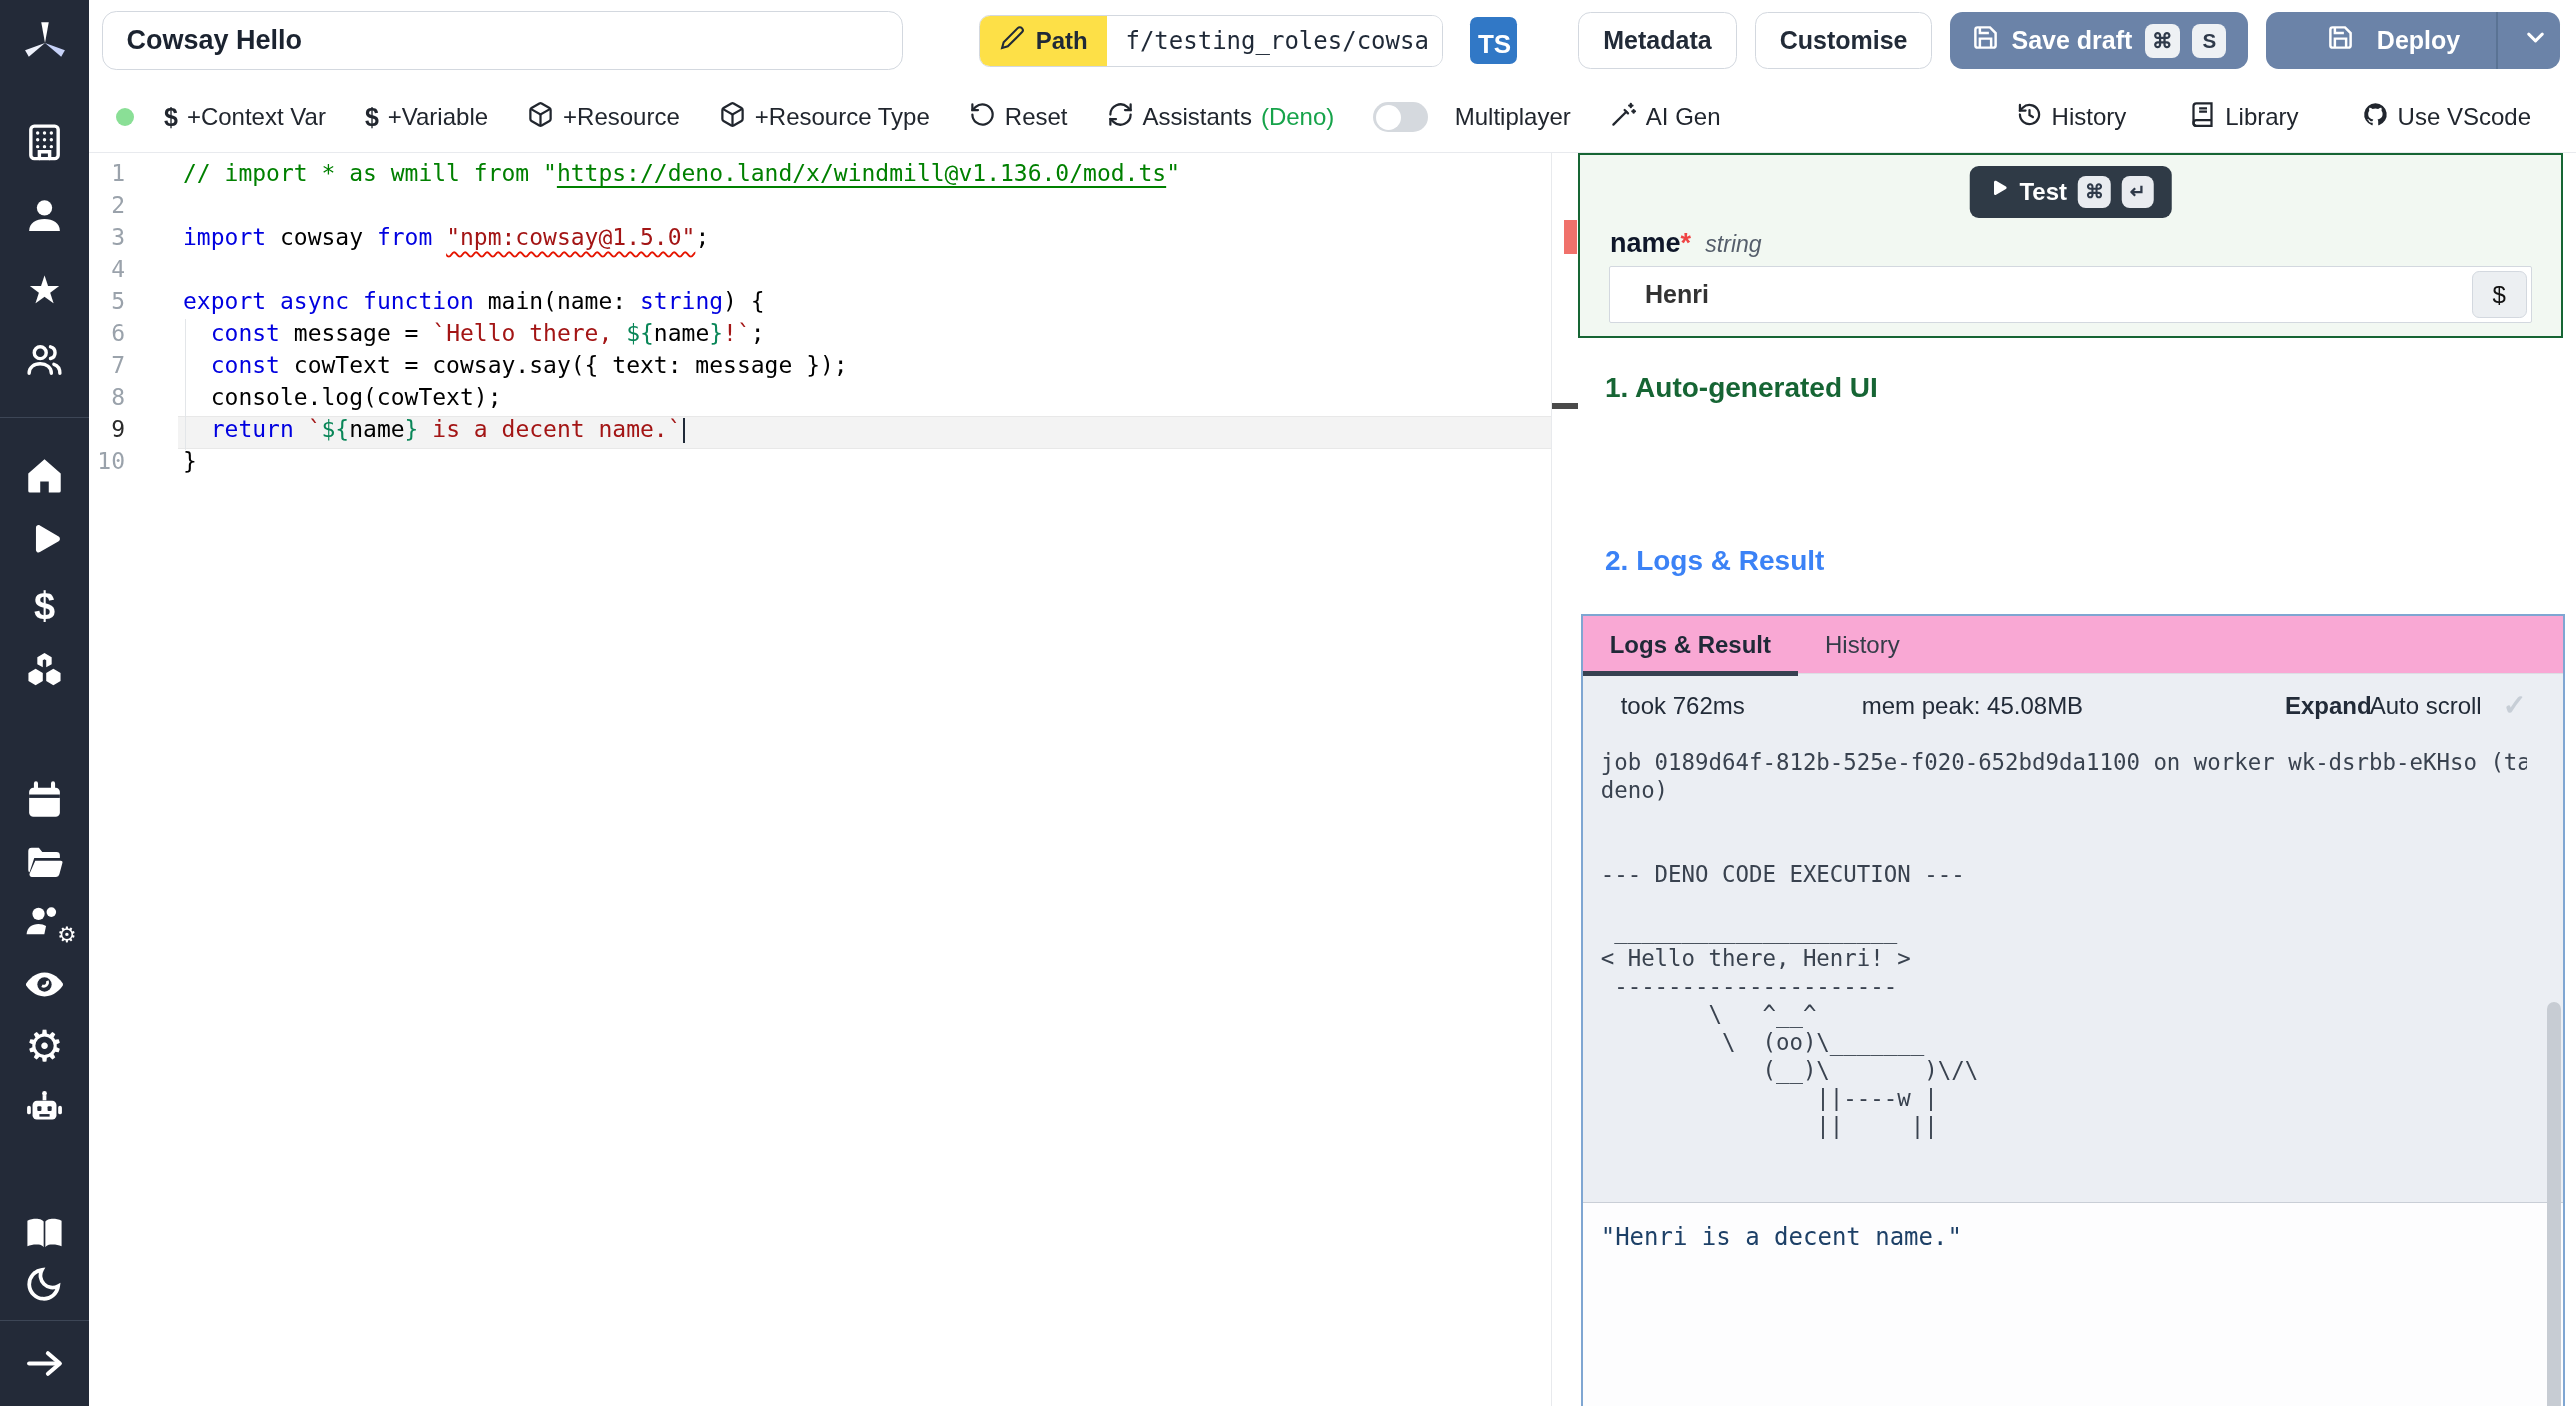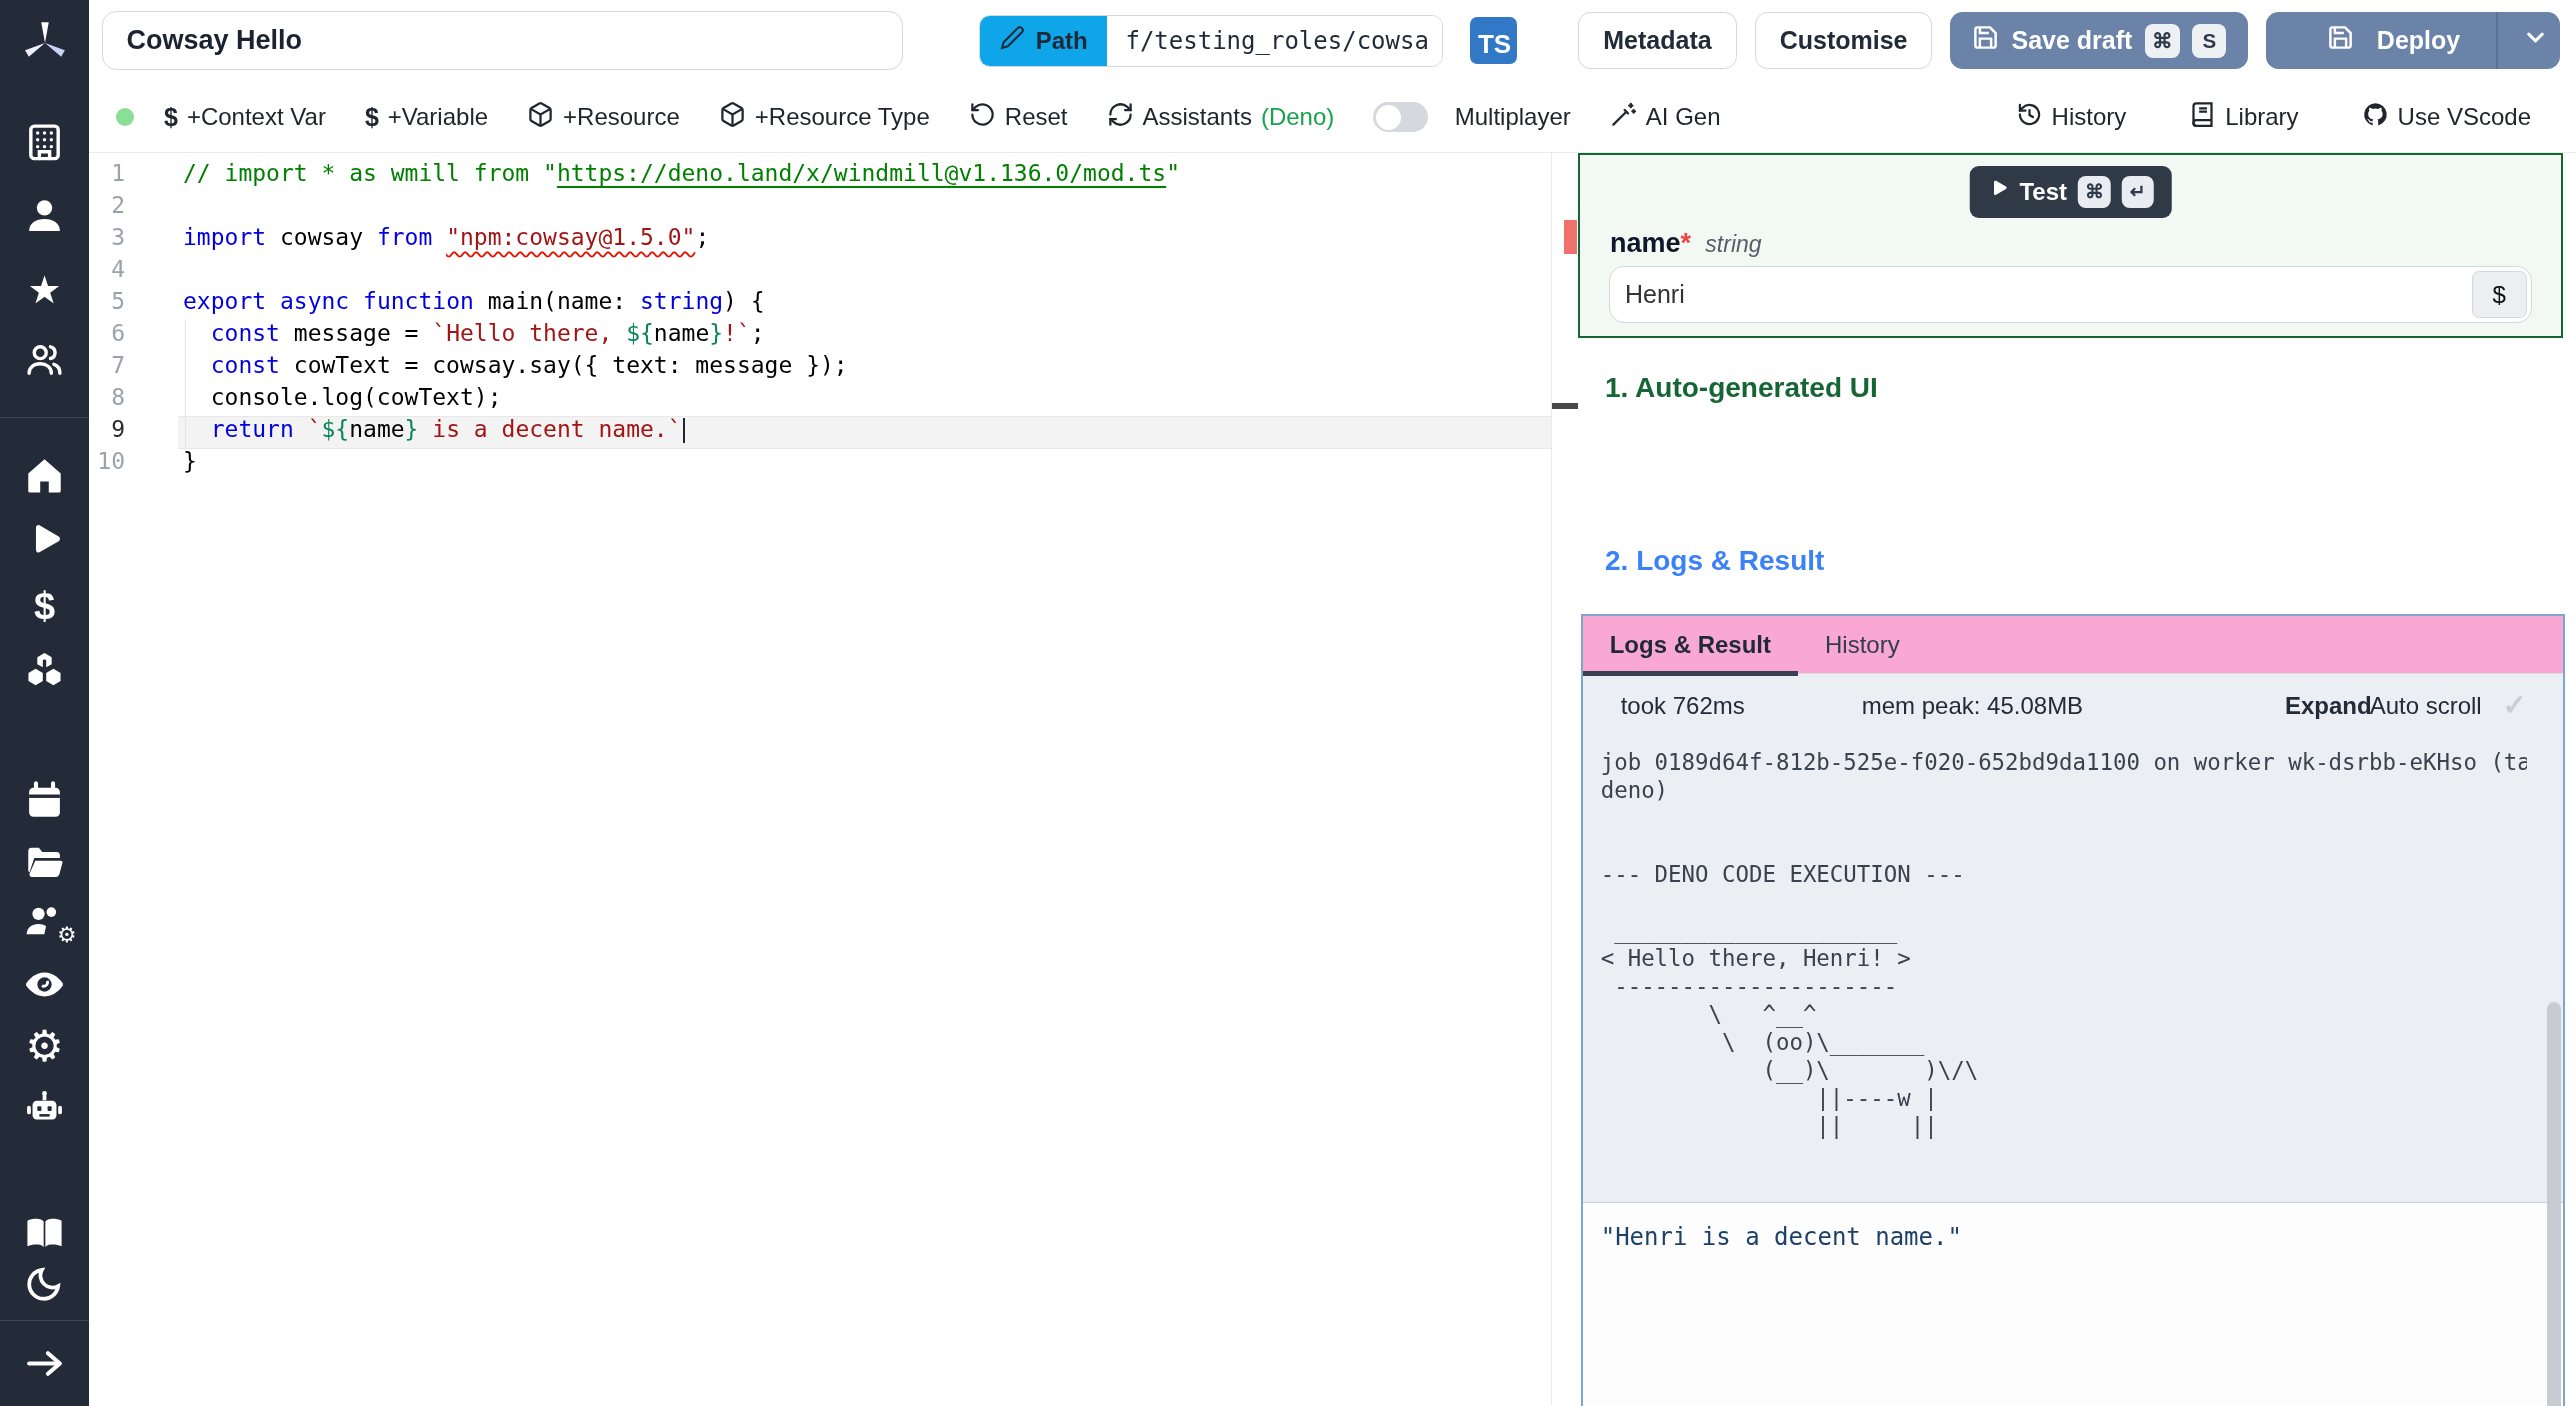--- a/index.html
+++ b/index.html
@@ -16,21 +16,21 @@
   .s-div { position:absolute; left:0; width:89px; border-top:1.8px solid #3d4656; }
   .ucog { position:relative; }
   .ucog .mini-gear { position:absolute; right:12.5px; bottom:0px; font-size:21.5px; color:#fff; }
 
   
   .topbar { position:absolute; left:89px; top:0; width:2487px; height:81px; background:#fff;
             display:flex; align-items:center; padding:0 16px 0 13.4px; gap:27px; }
   .title-input { width:801px; height:59px; border:1.8px solid #d3d8df; border-radius:14.3px;
                  font-family:"Liberation Sans",sans-serif; font-size:27px; font-weight:700; color:#1b2330; padding:0 23px; outline:none; }
   .path-group { margin-left:49px; height:52px; display:flex; align-items:stretch; border:1.8px solid #d3d8df; border-radius:10.7px; overflow:hidden; }
-  .path-label { background:#0ea5e9; display:flex; align-items:center; gap:10.7px; padding:0 19.7px;
+  .path-label { background:#fde047; display:flex; align-items:center; gap:10.7px; padding:0 19.7px;
                 font-size:24px; font-weight:700; color:#1f2937; cursor:pointer; }
   .path-value { background:#fff; display:flex; align-items:center; padding:0 18px; width:335px;
                 font-family:"DejaVu Sans Mono",monospace; font-size:24px; color:#1f2937; white-space:nowrap; overflow:hidden; }
   .ts-badge { width:47px; height:47px; border-radius:7.2px; background:#3178c6; color:#fff; font-weight:700;
               font-size:26px; display:flex; align-items:flex-end; justify-content:flex-end; padding:3.6px 6.3px; }
   .tb-right { margin-left:auto; display:flex; align-items:center; gap:18px; }
   .btn-plain { height:57px; padding:0 24px; border:1.8px solid #d3d8df; border-radius:12.5px; background:#fff;
                font-size:25px; font-weight:600; color:#222b38; display:flex; align-items:center; cursor:pointer; }
   .btn-blue { height:57px; border-radius:12.5px; background:#6b83a8; color:#fff; font-size:25px; font-weight:700;
               display:flex; align-items:center; gap:12.5px; padding:0 21.5px; cursor:pointer; }
@@ -81,22 +81,22 @@
   
   .rpanel { position:absolute; left:1489px; top:0; width:997px; height:1384px; background:#fff; }
   .args-box { position:absolute; left:0; top:0; width:985px; height:185px; background:#f2f8f2; border:2.7px solid #166534; }
   .test-btn { position:absolute; left:50%; transform:translateX(-50%); top:10.7px; height:52px; background:#2f3a46; border-radius:9px;
               display:flex; align-items:center; gap:10.7px; padding:0 18px; color:#fff; font-size:24px; font-weight:700; cursor:pointer; }
   .test-btn .kbd { min-width:32px; height:32px; background:#e9ecf0; font-size:19px; }
   .arg-label { position:absolute; left:30px; top:73px; font-size:27px; font-weight:700; color:#0f172a; }
   .arg-star { color:#ef4444; }
   .arg-type { font-size:23px; font-weight:400; font-style:italic; color:#555e6b; margin-left:14.3px; }
   .arg-input-wrap { position:absolute; left:29px; right:29px; top:111px; height:57px; }
-  .arg-input { width:100%; height:100%; border:1.8px solid #d3d8df; border-radius:15px; background:#fff; outline:none;
-               font-family:"Liberation Sans",sans-serif; font-size:25px; color:#333; padding:0 81px 0 15px; }
+  .arg-input { width:100%; height:100%; border:1.8px solid #d3d8df; border-radius:2px; background:#fff; outline:none;
+               font-family:"Liberation Sans",sans-serif; font-size:25px; color:#333; padding:0 81px 0 35px;font-weight:bold; }
   .dollar-btn { position:absolute; right:5.4px; top:5.4px; bottom:5.4px; width:55px; border:0.9px solid #d3d8df; border-radius:7.2px;
                 background:#eceff2; font-size:24px; color:#111; display:flex; align-items:center; justify-content:center; cursor:pointer; }
   .sec-h { position:absolute; left:27px; font-size:28px; font-weight:700; }
   .sec-1 { top:219px; color:#166534; }
   .sec-2 { top:392px; color:#3b82f6; }
 
   .logs-box { position:absolute; left:2.7px; top:461px; width:984px; height:805px; background:#ebeef3; border:2.7px solid #7fa6d2; }
   .tabs-row { position:absolute; left:0; top:0; right:0; height:58px; background:#f9a8d4; border-bottom:0.9px solid #dcdfe4; display:flex; }
   .tab { padding:0 27px; display:flex; align-items:center; font-size:24px; color:#343c48; cursor:pointer; position:relative; }
   .tab.active { font-weight:700; color:#1f2937; }

